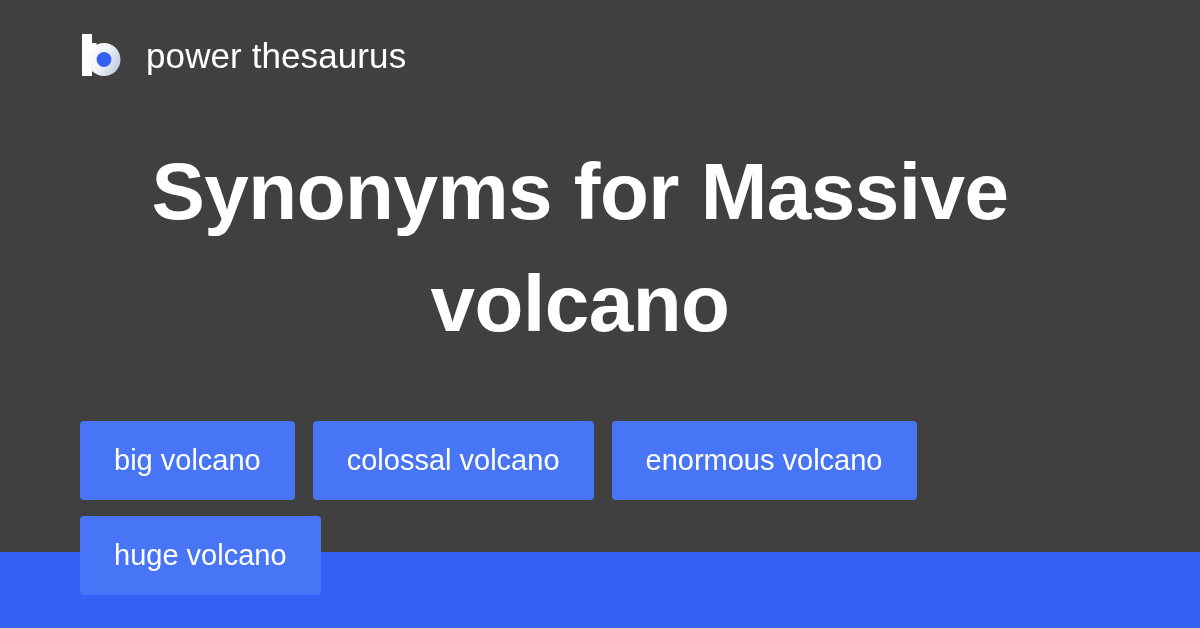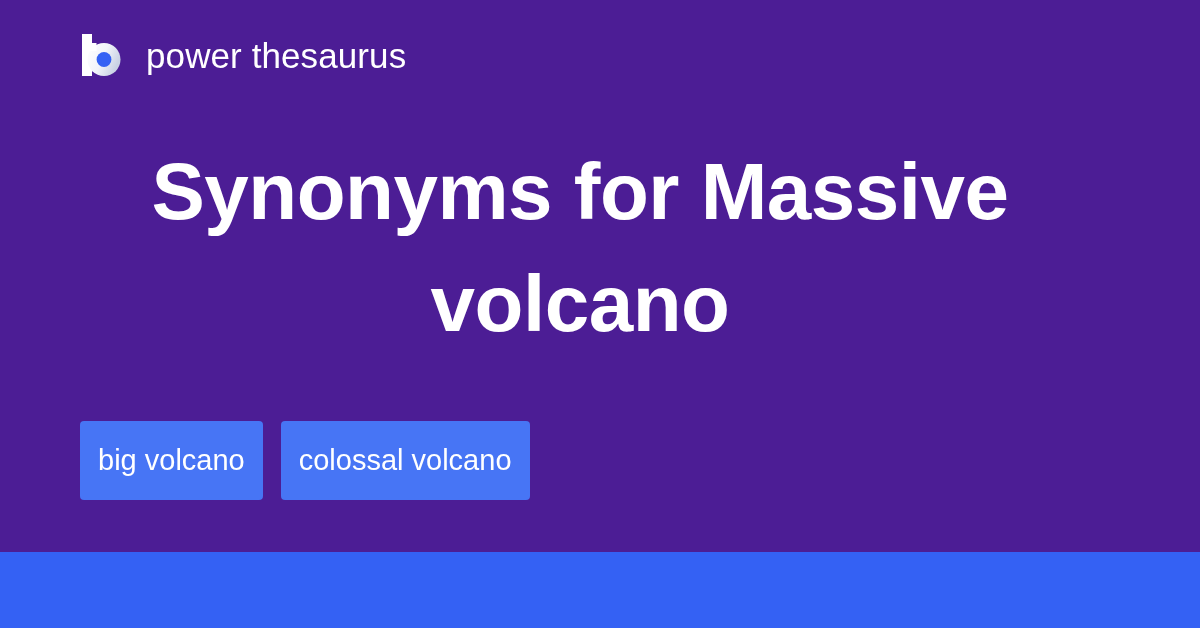--- a/index.html
+++ b/index.html
@@ -15,21 +15,21 @@
     font-family: "Liberation Sans", "DejaVu Sans", sans-serif;
     background: #3461f4;
     color: #ffffff;
     -webkit-font-smoothing: antialiased;
   }
 
   .page {
     position: relative;
     width: 1200px;
     height: 552px;
-    background: #4c1d95;
+    background: #404040;
   }
 
   
   .brand {
     position: absolute;
     left: 80px;
     top: 26px;
     display: flex;
     align-items: center;
     gap: 22px;
@@ -76,21 +76,21 @@
     flex-wrap: wrap;
     gap: 16px 18px;
     align-content: flex-start;
   }
 
   .chip {
     height: 79px;
     display: flex;
     align-items: center;
     justify-content: center;
-    padding: 0 18px;
+    padding: 0 34px;
     background: #4775f5;
     border-radius: 4px;
     font-size: 29px;
     font-weight: 400;
     color: #ffffff;
     white-space: nowrap;
     line-height: 1;
     cursor: pointer;
   }
 </style>
@@ -117,15 +117,17 @@
       <rect x="7.5" y="10" width="9" height="8" fill="#ffffff"></rect>
     </svg>
     <div class="brand-name">power thesaurus</div>
   </div>
 
   <h1 class="headline">Synonyms for Massive volcano</h1>
 
   <div class="chips">
     <div class="chip">big volcano</div>
     <div class="chip">colossal volcano</div>
+    <div class="chip">enormous volcano</div>
+    <div class="chip">huge volcano</div>
   </div>
 
 </div>
 
 </body></html>

